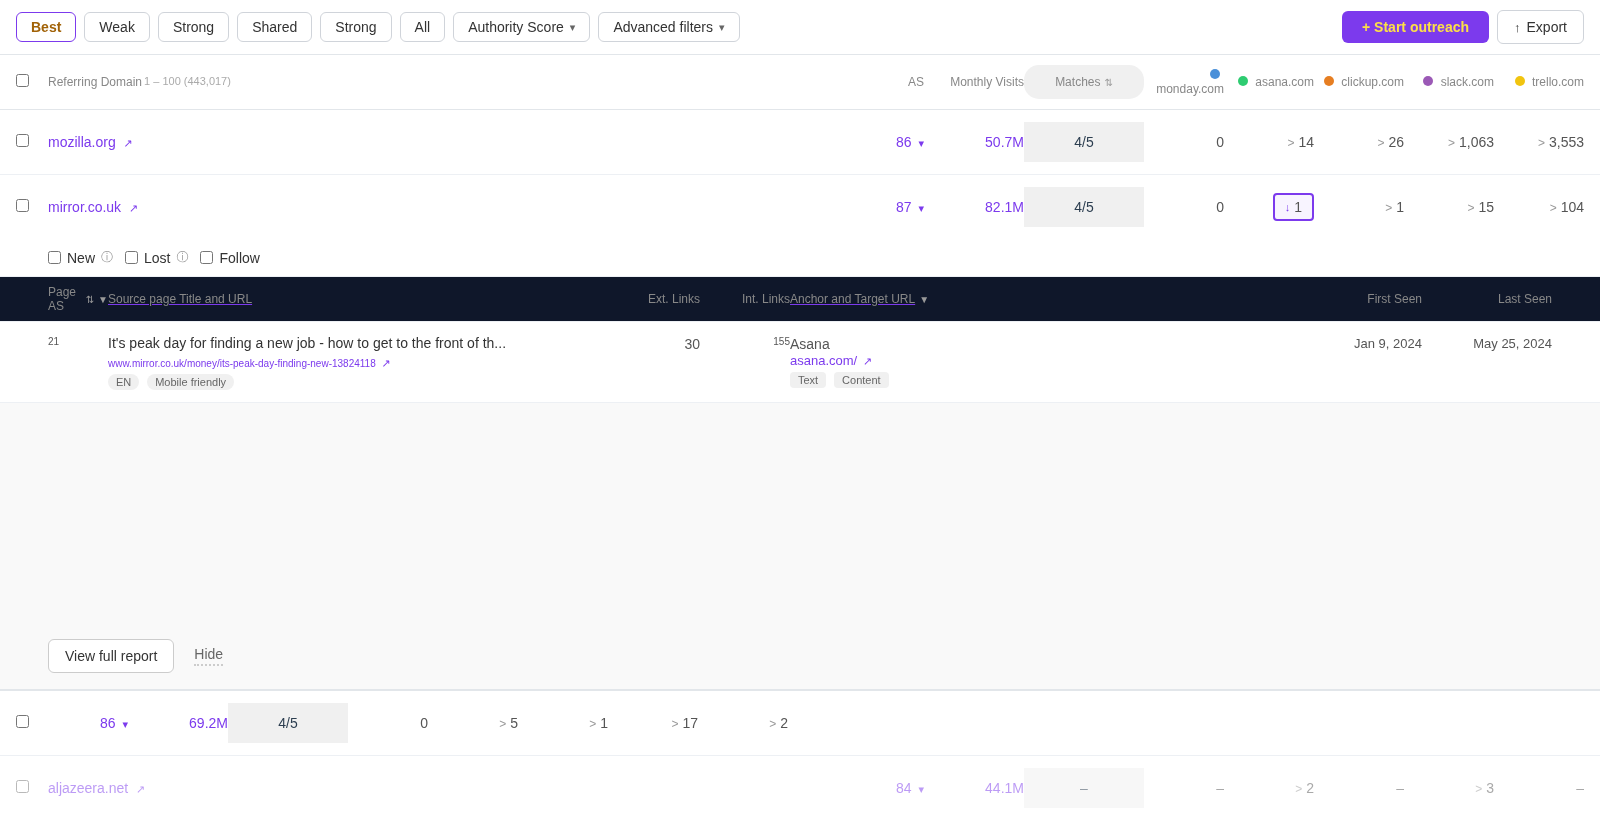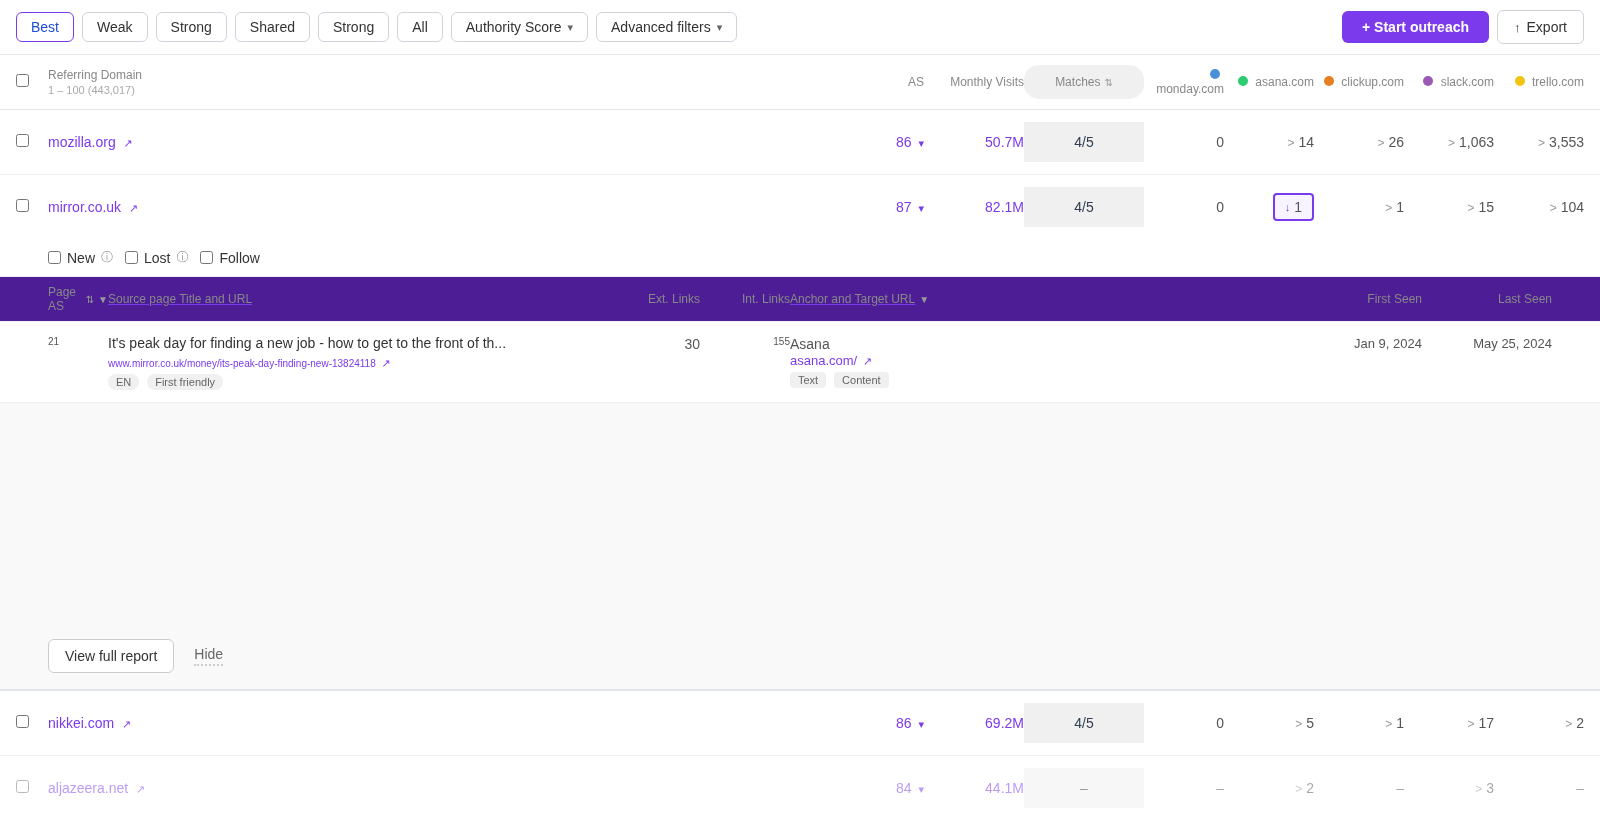--- a/index.html
+++ b/index.html
@@ -8,32 +8,32 @@
     
     .toolbar {
       display: flex; align-items: center; gap: 8px; padding: 10px 16px;
       background: #fff; border-bottom: 1px solid #e2e6ea;
     }
     .filter-btn {
       padding: 6px 14px; border-radius: 6px; border: 1.5px solid #d0d4da;
       background: #fff; font-size: 14px; cursor: pointer; color: #333;
     }
     .filter-btn.active {
-      border-color: #7c3aed; color: #1d4ed8; font-weight: 400;
+      border-color: #7c3aed; color: #a16207; font-weight: 700;
     }
     .dropdown-btn {
       display: flex; align-items: center; gap: 6px; padding: 6px 14px;
       border-radius: 6px; border: 1.5px solid #d0d4da; background: #fff;
       font-size: 14px; cursor: pointer; color: #333;
     }
     .dropdown-btn .chevron { font-size: 11px; color: #666; }
     .spacer { flex: 1; }
     .start-outreach-btn {
       display: flex; align-items: center; gap: 6px; padding: 8px 20px;
-      border-radius: 6px; border: none; background: #7c3aed; color: #ffffff;
+      border-radius: 6px; border: none; background: #7c3aed; color: #fde047;
       font-size: 14px; font-weight: 600; cursor: pointer;
     }
     .export-btn {
       display: flex; align-items: center; gap: 6px; padding: 8px 16px;
       border-radius: 6px; border: 1.5px solid #d0d4da; background: #fff;
       font-size: 14px; cursor: pointer; color: #333;
     }
 
     
     .main-table { width: 100%; background: #fff; }
@@ -88,21 +88,21 @@
       display: flex; align-items: center; gap: 12px; padding: 10px 48px;
       border-bottom: 1px solid #edf0f4;
     }
     .check-label { display: flex; align-items: center; gap: 6px; font-size: 14px; color: #333; cursor: pointer; }
     .info-icon { font-size: 12px; color: #999; cursor: pointer; }
 
     
     .sub-table-header {
       display: flex; align-items: center; padding: 8px 48px;
       font-size: 12px; color: #888; border-bottom: 1px solid #edf0f4;
-      background: #4c1d95;
+      background: #0f172a;
     }
     .sub-col-page-as { width: 60px; flex-shrink: 0; display: flex; align-items: center; gap: 4px; }
     .sub-col-title { flex: 1; }
     .sub-col-ext { width: 90px; text-align: right; flex-shrink: 0; }
     .sub-col-int { width: 90px; text-align: right; flex-shrink: 0; }
     .sub-col-anchor { flex: 1; display: flex; align-items: center; gap: 4px; }
     .sub-col-first { width: 130px; text-align: right; flex-shrink: 0; }
     .sub-col-last { width: 130px; text-align: right; flex-shrink: 0; }
     .underline-purple { text-decoration: underline; text-decoration-color: #7c3aed; }
     .sort-icon { color: #999; font-size: 10px; }
@@ -139,21 +139,21 @@
     .hide-link { font-size: 14px; color: #666; cursor: pointer; text-decoration: none; border-bottom: 2px dotted #ccc; padding-bottom: 2px; }
 
     
     .dot { width: 10px; height: 10px; border-radius: 50%; display: inline-block; margin-right: 4px; }
     .dot-blue { background: #4a90d9; }
     .dot-green { background: #2ecc71; }
     .dot-orange { background: #e67e22; }
     .dot-purple { background: #9b59b6; }
     .dot-yellow { background: #f1c40f; }
 
-    .col-header-domain { display: flex; flex-direction: column; gap: 2px; }
+    .col-header-domain { display: flex; flex-direction: row; gap: 2px; }
     .domain-subtitle { font-size: 11px; color: #aaa; }
 
     .header-matches-wrap {
       display: flex; align-items: center; justify-content: center; gap: 4px; width: 120px; flex-shrink: 0;
       background: #f0f0f0; padding: 10px 16px; align-self: stretch; border-radius: 15px;
     }
   </style>
 </head>
 <body>
 
@@ -328,21 +328,21 @@
     </div>
 
     <div class="sub-data-row">
       <div class="sub-page-as-val">21</div>
       <div class="sub-title-col">
         <div class="page-title-text">It's peak day for finding a new job - how to get to the front of th...</div>
         <a href="#" class="page-url">www.mirror.co.uk/money/its-peak-day-finding-new-13824118</a>
         <span style="font-size:11px;color:#7c3aed;margin-left:2px;">↗</span>
         <div>
           <span class="tag">EN</span>
-          <span class="tag">First friendly</span>
+          <span class="tag">Mobile friendly</span>
         </div>
       </div>
       <div class="sub-ext-val">30</div>
       <div class="sub-int-val">155</div>
       <div class="sub-anchor-col">
         <div class="anchor-text">Asana</div>
         <a href="#" class="anchor-url">asana.com/</a>
         <span style="font-size:11px;color:#7c3aed;margin-left:2px;">↗</span>
         <div>
           <span class="badge">Text</span>
@@ -358,24 +358,20 @@
     <div class="expanded-footer">
       <button class="view-report-btn">View full report</button>
       <a href="#" class="hide-link">Hide</a>
     </div>
   </div>
 
   <div class="domain-row">
     <div class="col-check">
       <input type="checkbox" style="">
     </div>
-    <div class="col-domain">
-      <a href="#" class="domain-link">nikkei.com</a>
-      <span class="ext-icon">↗</span>
-    </div>
     <div class="col-as">
       <span class="as-value">86</span>
       <span class="as-chevron">▾</span>
     </div>
     <div class="col-visits">
       <span class="visits-value">69.2M</span>
     </div>
     <div class="matches-cell" style="width:120px;flex-shrink:0;background:#f0f0f0;">
       <span>4/5</span>
     </div>

